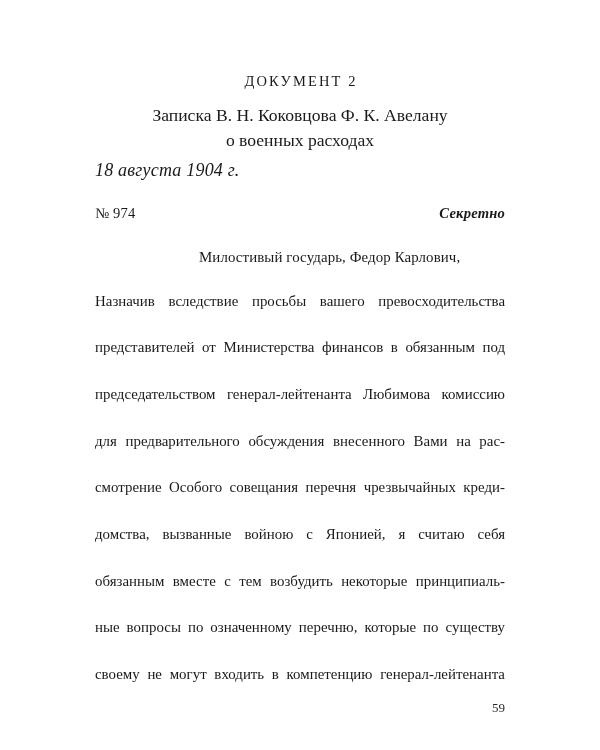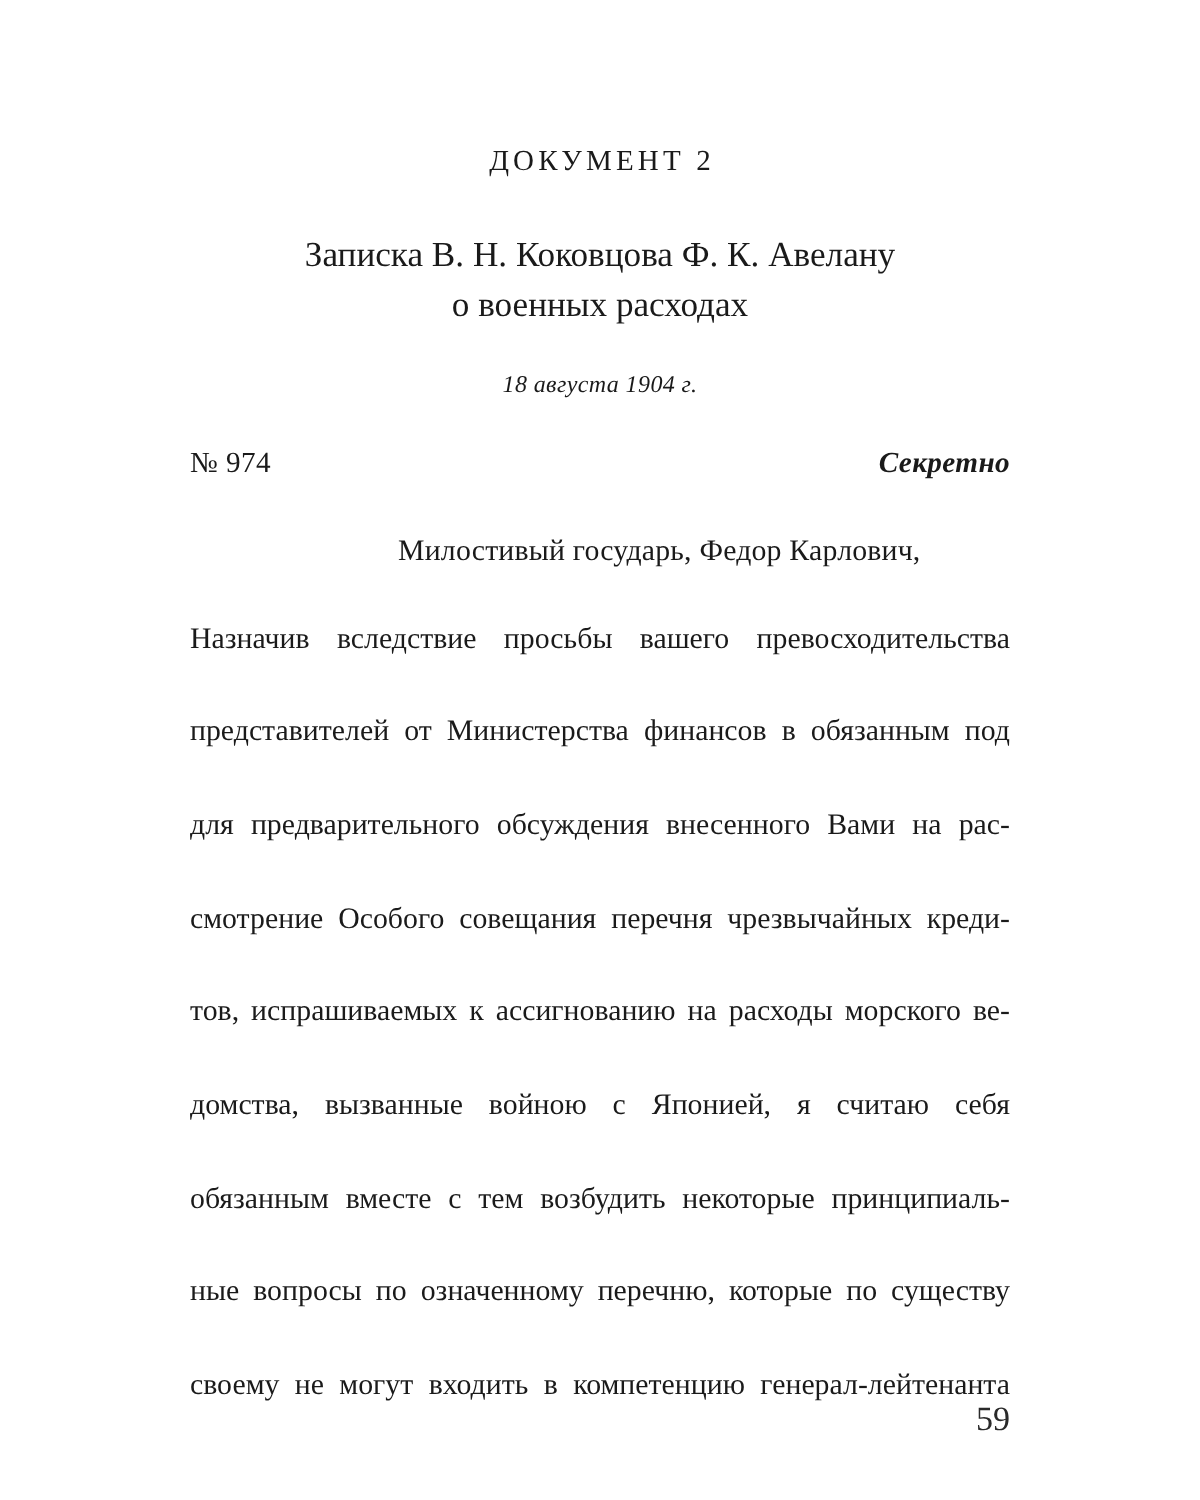--- a/index.html
+++ b/index.html
@@ -42,35 +42,35 @@
     text-indent: 2.1px;
     margin-top: 72px;
     line-height: 1.3;
     white-space: nowrap;
   }
 
   .doc-title {
     text-align: center;
     font-size: 17.6px;
     line-height: 1.42;
-    margin-top: 24px;
+    margin-top: 12px;
     white-space: nowrap;
   }
   .doc-title-line2 {
     text-align: center;
     font-size: 17.6px;
     line-height: 1.42;
     white-space: nowrap;
   }
 
   .doc-date {
-    text-align: center;
+    text-align: left;
     font-style: italic;
-    font-size: 12px;
-    margin-top: 20px;
+    font-size: 18px;
+    margin-top: 7px;
     letter-spacing: 0.2px;
   }
 
   
   .meta-row {
     display: flex;
     justify-content: space-between;
     align-items: baseline;
     margin-top: 24px;
     font-size: 14.6px;
@@ -118,21 +118,21 @@
     width: 100%;
   }
 
   
   .folio {
     position: absolute;
     left: 0;
     top: 700px;
     width: 505px;
     text-align: right;
-    font-size: 17px;
+    font-size: 13px;
     color: #2a2a2a;
   }
 </style>
 </head>
 <body>
 
 <div class="page">
   <div class="content">
 
     <div class="doc-label">ДОКУМЕНТ 2</div>
@@ -147,23 +147,23 @@
       <span class="meta-number">№ 974</span>
       <span class="meta-secret">Секретно</span>
     </div>
 
     <div class="salutation">Милостивый государь, Федор Карлович,</div>
 
     <div class="body-block">
         <p class="para">
           <span class="ln">Назначив вследствие просьбы вашего превосходительства</span>
           <span class="ln">представителей от Министерства финансов в обязанным под</span>
+          <span class="ln">председательством генерал-лейтенанта Любимова комиссию</span>
           <span class="ln">для предварительного обсуждения внесенного Вами на рас-</span>
           <span class="ln">смотрение Особого совещания перечня чрезвычайных креди-</span>
-          <span class="ln">тов, испрашиваемых к ассигнованию на расходы морского ве-</span>
           <span class="ln">домства, вызванные войною с Японией, я считаю себя</span>
           <span class="ln">обязанным вместе с тем возбудить некоторые принципиаль-</span>
           <span class="ln">ные вопросы по означенному перечню, которые по существу</span>
           <span class="ln">своему не могут входить в компетенцию генерал-лейтенанта</span>
         </p>
       </div>
 
   </div>
 
   <div class="folio">59</div>

